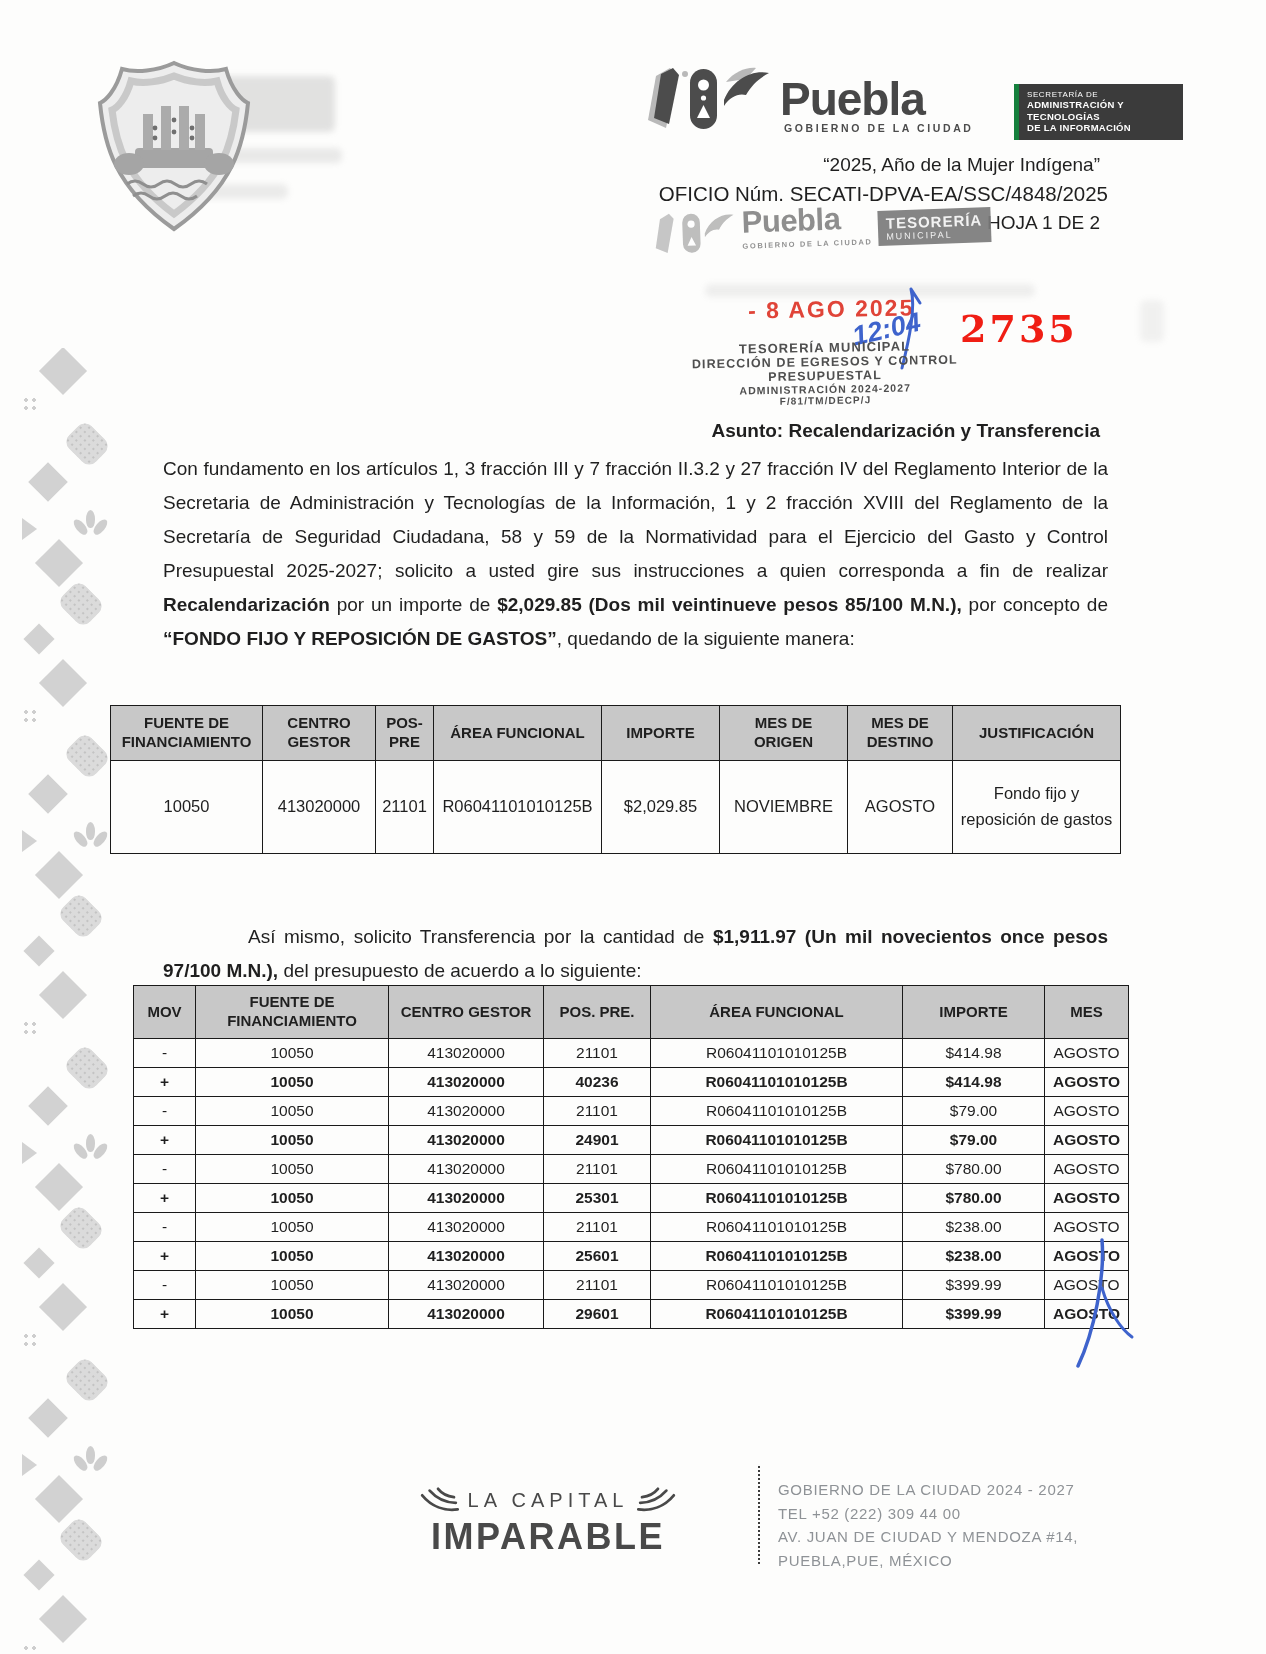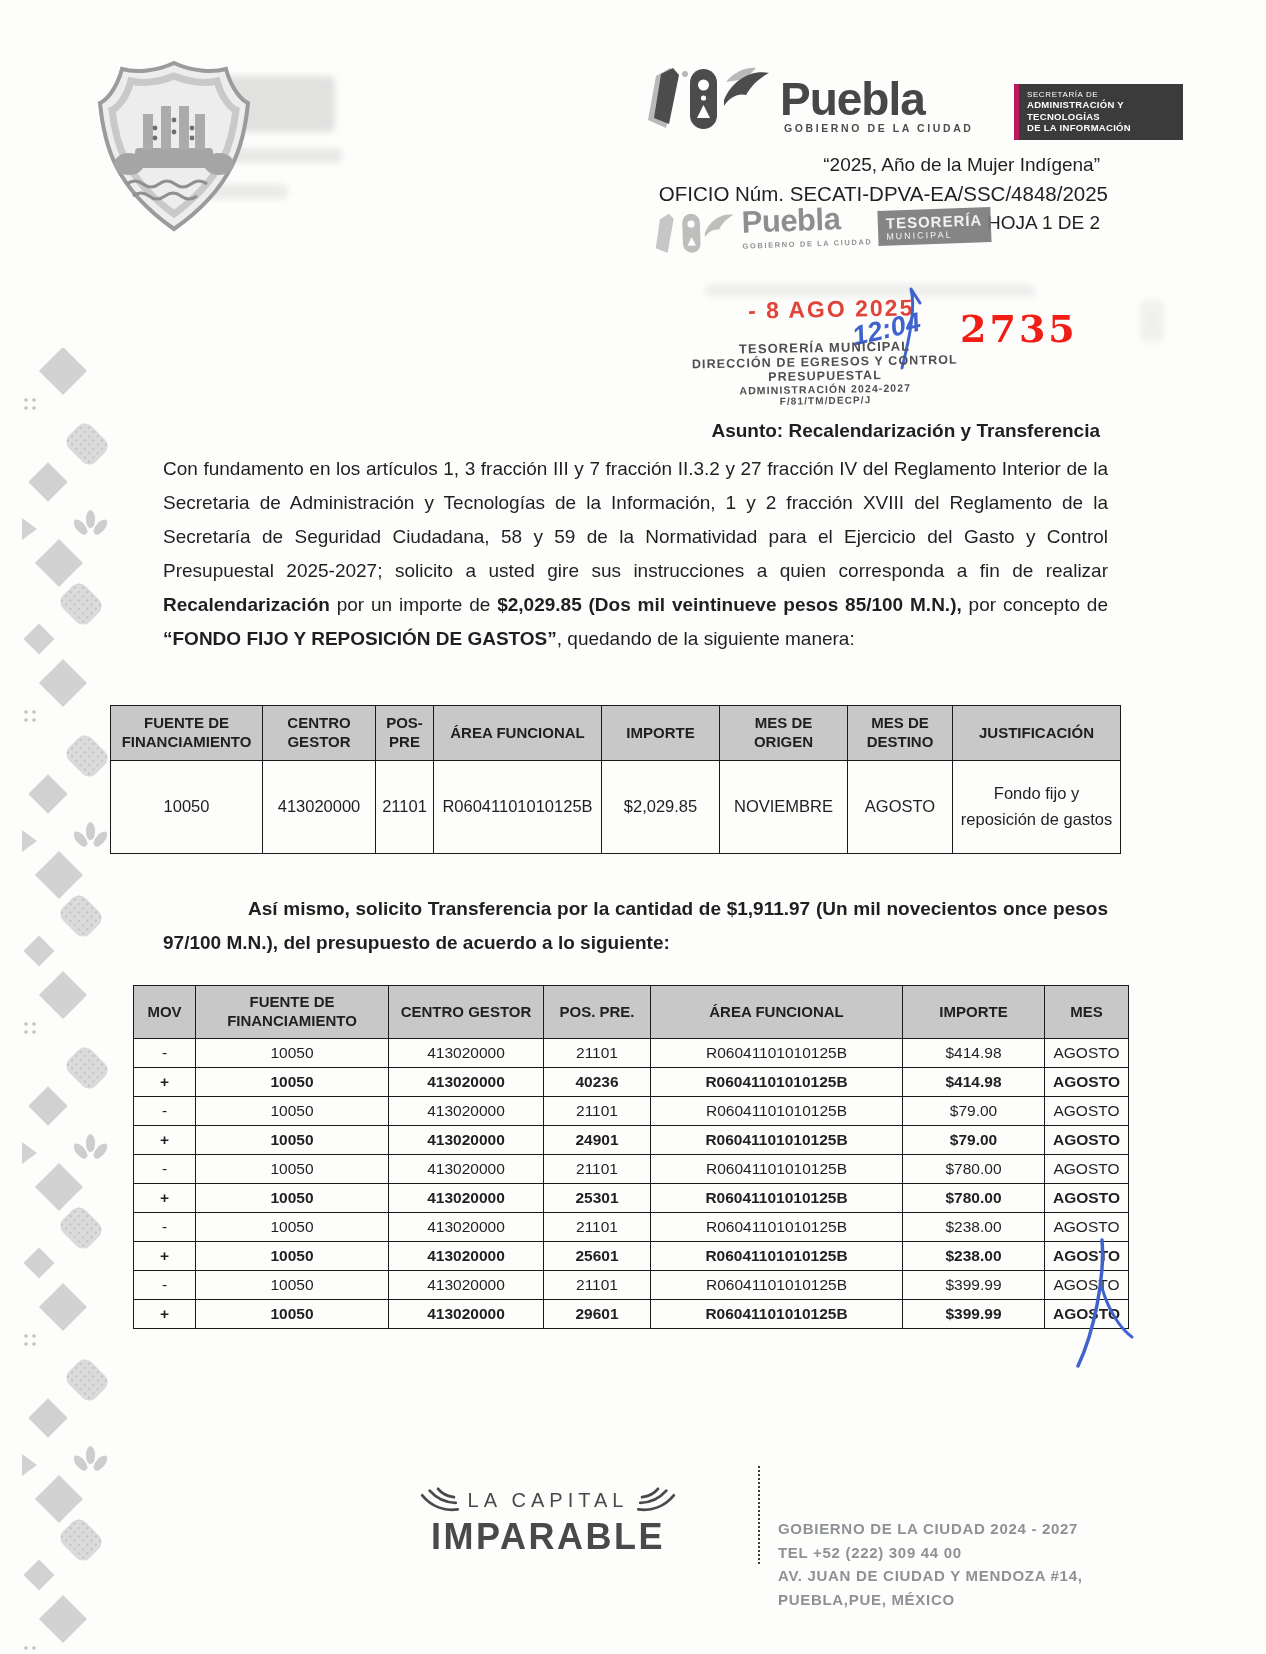--- a/index.html
+++ b/index.html
@@ -27,21 +27,21 @@
   .pm.sprig i:nth-child(2){left:0;top:8px;transform:rotate(-40deg);}
   .pm.sprig i:nth-child(3){left:20px;top:8px;transform:rotate(40deg);}
 
   
   .crest{left:93px;top:56px;}
 
   
   .brand-icon{left:640px;top:64px;}
   .brand-word{left:780px;top:72px;font-size:46px;font-weight:700;color:#474747;letter-spacing:-1px;}
   .brand-tag{left:784px;top:122px;font-size:10.5px;font-weight:700;letter-spacing:2.6px;color:#4c4c4c;}
-  .brand-badge{left:1014px;top:84px;width:150px;background:#3b3b3b;border-left:5px solid #be185d;
+  .brand-badge{left:1014px;top:84px;width:150px;background:#3b3b3b;border-left:5px solid #15803d;
       padding:6px 6px 6px 8px;color:#fff;}
   .brand-badge .b1{font-size:8px;letter-spacing:.6px;}
   .brand-badge .b2{font-size:9.5px;font-weight:700;letter-spacing:.3px;line-height:11.5px;}
 
   .year-line{right:166px;top:154px;font-size:19px;}
   .oficio-line{right:158px;top:182px;font-size:20.5px;}
   .hoja-line{right:166px;top:212px;font-size:19px;}
 
   
   .tstamp{left:650px;top:205px;display:flex;align-items:flex-start;transform:rotate(-2deg);opacity:.92;}
@@ -65,41 +65,41 @@
   .rstampa .s2{font-size:12.5px;}
   .rstampa .s3{font-size:12.5px;}
   .rstampa .s4{font-size:10.5px;}
   .rstampa .s5{font-size:10px;}
 
   .subject{right:166px;top:420px;font-size:19px;font-weight:700;}
 
   
   .para{left:163px;width:945px;font-size:19px;line-height:34px;text-align:justify;}
   .para1{top:452px;}
-  .para2{top:892px;text-indent:85px;font-weight:bold;}
+  .para2{top:920px;text-indent:85px;}
 
   
   table.doc-table{border-collapse:collapse;table-layout:fixed;position:absolute;}
   .doc-table th,.doc-table td{border:1.6px solid #1a1a1a;text-align:center;vertical-align:middle;
       padding:2px 4px;overflow:hidden;}
   .doc-table th{background:#c8c8c8;font-size:15px;font-weight:700;line-height:1.25;}
   .t1{left:110px;top:705px;width:1010px;}
   .t1 th{height:50px;}
   .t1 td{font-size:16.5px;height:88px;line-height:1.55;}
   .t2{left:133px;top:985px;width:995px;}
   .t2 th{height:48px;}
   .t2 td{font-size:15.5px;height:26px;padding:1px 4px;}
   .t2 tr.plus-row td{font-weight:700;}
 
   
   .flogo{left:388px;top:1486px;width:320px;text-align:center;color:#494949;}
   .flogo .cap{display:flex;align-items:center;justify-content:center;gap:8px;font-size:20px;font-weight:400;letter-spacing:5px;}
   .flogo .imp{font-size:36px;font-weight:700;letter-spacing:2.5px;margin-top:2px;}
   .fdivider{left:758px;top:1466px;height:98px;border-left:2px dotted #3c3c3c;}
-  .finfo{left:778px;top:1478px;font-size:15px;line-height:23.5px;color:#8e9296;letter-spacing:.7px;font-weight:700;margin-top:39px;}
+  .finfo{left:778px;top:1478px;font-size:15px;line-height:23.5px;color:#8e9296;letter-spacing:.7px;font-weight:400;}
 
   
   .pen{position:absolute;}
 </style>
 </head>
 <body>
 
 <div class="page">
 
   <div class="ghost" style="left:150px;top:76px;width:185px;height:56px;opacity:.28;"></div>

